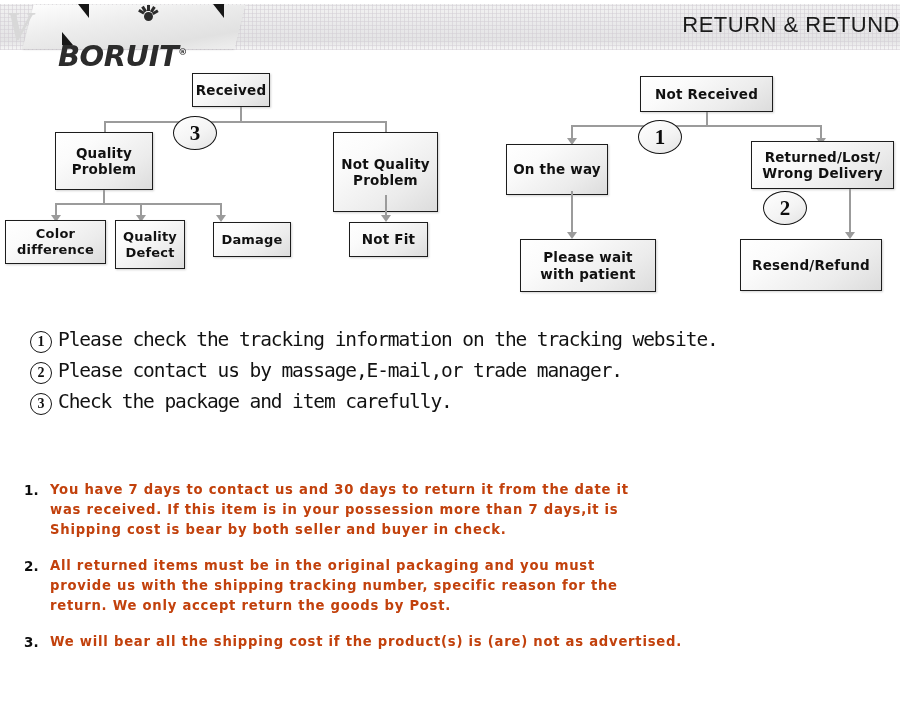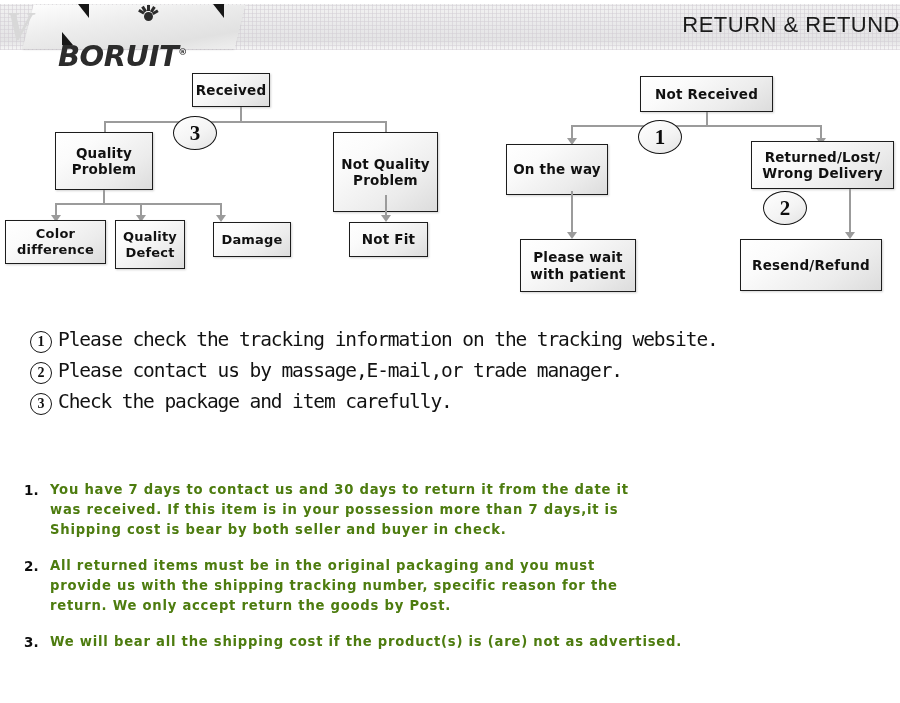--- a/index.html
+++ b/index.html
@@ -242,21 +242,21 @@
     font-weight: 700;
     font-size: 13.5px;
     line-height: 1.52;
     color: #0d0d0d;
   }
   .policy-text {
     font-family: "DejaVu Sans", sans-serif;
     font-weight: 700;
     font-size: 13.2px;
     line-height: 1.52;
-    color: #4d7c0f;
+    color: #c2410c;
     letter-spacing: .75px;
   }
 </style>
 </head>
 <body>
 
 <div id="page">
 
   <div class="header-band"></div>
 
@@ -355,21 +355,21 @@
       <span>On the way</span>
     </div>
 
     <div class="node" style="left:751px; top:85px; width:143px; height:48px; white-space:pre-line;">
       <span>Returned/Lost/
 Wrong Delivery</span>
     </div>
 
     <div class="ln v" style="left:571px; top:135px; height:42px;"></div>
     <div class="arrow" style="left:567px; top:176px;"></div>
-    <div class="node" style="left:520px; top:183px; width:116px; height:53px; white-space:pre-line;">
+    <div class="node" style="left:520px; top:183px; width:136px; height:53px; white-space:pre-line;">
       <span>Please wait
 with patient</span>
     </div>
 
     <div class="circ" style="left:763px; top:135px; width:44px; height:34px;">
       <span>2</span>
     </div>
 
     <div class="ln v" style="left:849px; top:133px; height:44px;"></div>
     <div class="arrow" style="left:845px; top:176px;"></div>

